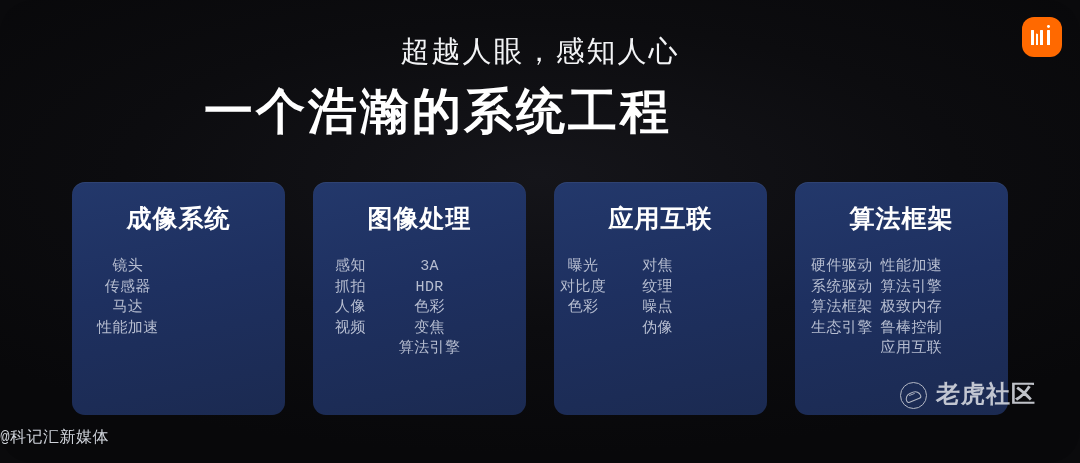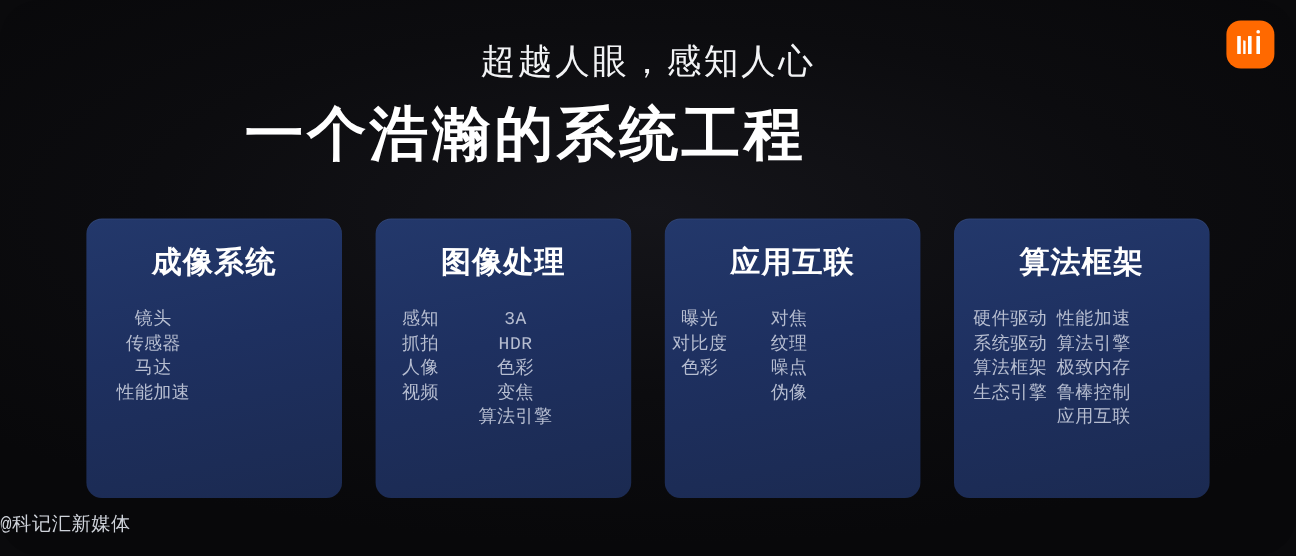--- a/index.html
+++ b/index.html
@@ -271,16 +271,20 @@
             <div class="card-item">性能加速</div>
             <div class="card-item">算法引擎</div>
             <div class="card-item">极致内存</div>
             <div class="card-item">鲁棒控制</div>
             <div class="card-item">应用互联</div>
           </div>
         </div>
       </div>
     </div>
 
+  <div id="watermark-brand">
+    <span class="wm-logo"></span>
+    <span class="wm-text">老虎社区</span>
+  </div>
 
   <div id="watermark-handle">@科记汇新媒体</div>
 
 </div>
 
 </body></html>

